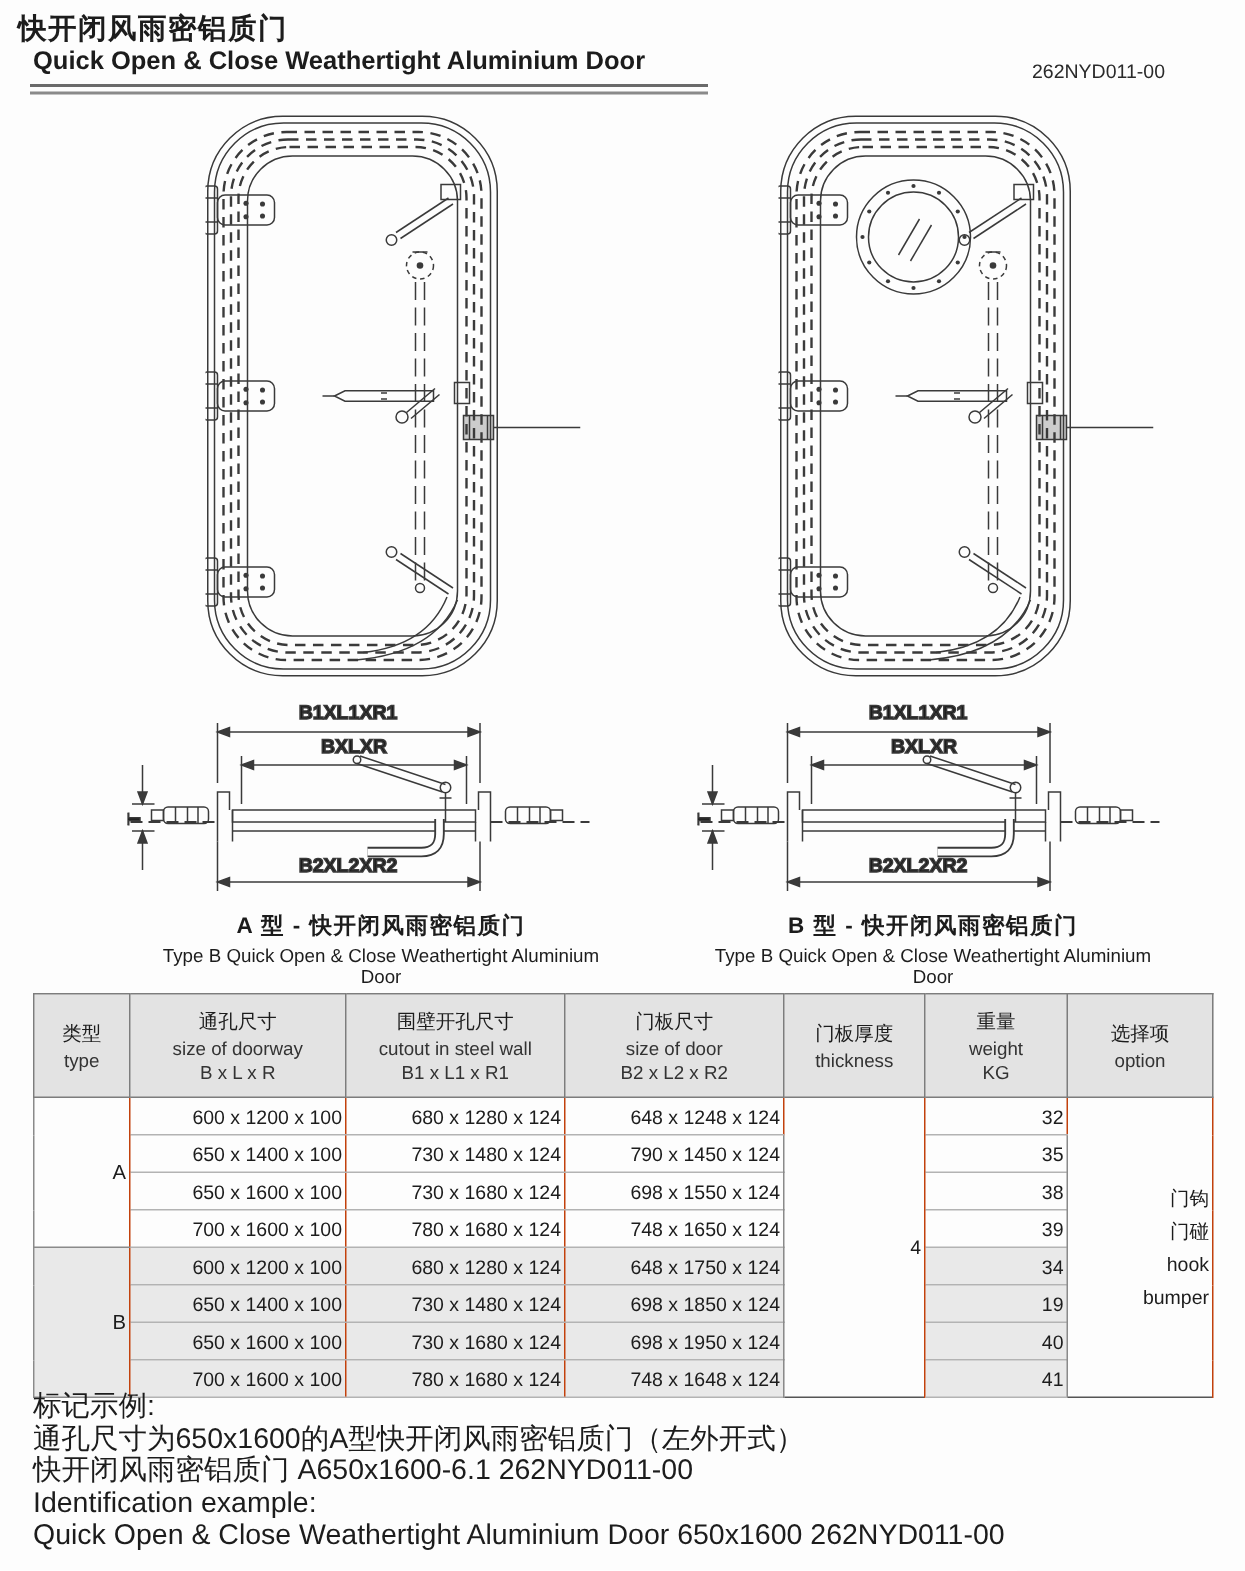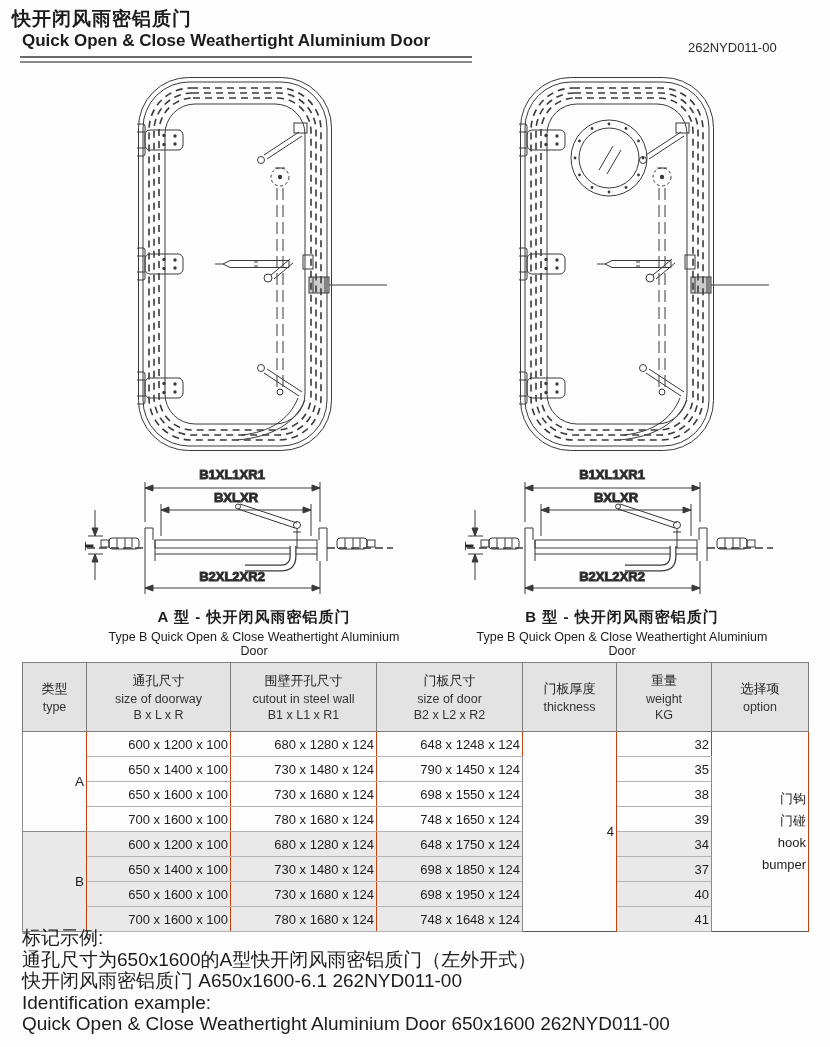--- a/index.html
+++ b/index.html
@@ -323,21 +323,21 @@
       <td class="typ" rowspan="4">B</td>
       <td class="dim">600 x 1200 x 100</td>
       <td class="dim">680 x 1280 x 124</td>
       <td class="dim">648 x 1750 x 124</td>
       <td class="wt">34</td>
     </tr>
     <tr class="grp-b">
       <td class="dim">650 x 1400 x 100</td>
       <td class="dim">730 x 1480 x 124</td>
       <td class="dim">698 x 1850 x 124</td>
-      <td class="wt">37</td>
+      <td class="wt">19</td>
     </tr>
     <tr class="grp-b">
       <td class="dim">650 x 1600 x 100</td>
       <td class="dim">730 x 1680 x 124</td>
       <td class="dim">698 x 1950 x 124</td>
       <td class="wt">40</td>
     </tr>
     <tr class="grp-b">
       <td class="dim">700 x 1600 x 100</td>
       <td class="dim">780 x 1680 x 124</td>

